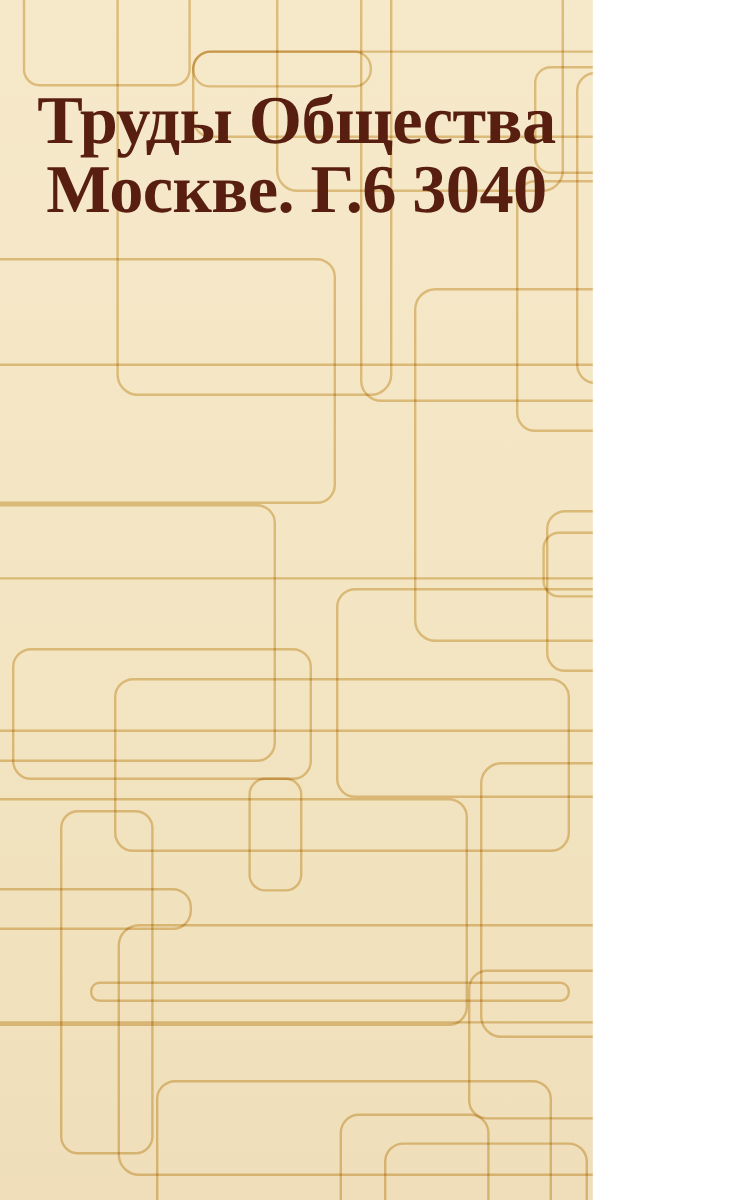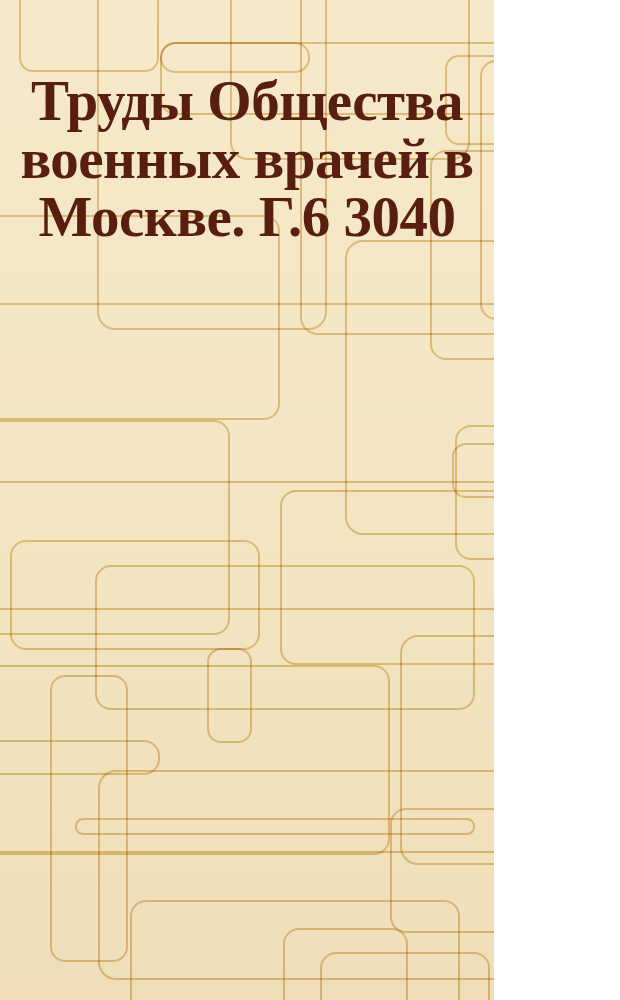--- a/index.html
+++ b/index.html
@@ -85,16 +85,15 @@
       <div class="prect" style="left: -70px; top: 740px; width: 230px; height: 35px; border-radius: 16px;"></div>
       <div class="prect" style="left: 555px; top: 688px; width: 160px; height: 145px; border-radius: 16px;"></div>
       <div class="prect" style="left: 390px; top: 808px; width: 185px; height: 125px; border-radius: 16px;"></div>
       <div class="prect" style="left: 130px; top: 900px; width: 330px; height: 140px; border-radius: 16px;"></div>
       <div class="prect" style="left: 320px; top: 952px; width: 170px; height: 120px; border-radius: 16px;"></div>
       <div class="prect" style="left: 283px; top: 928px; width: 125px; height: 160px; border-radius: 16px;"></div>
       <div class="prect" style="left: 480px; top: 60px; width: 140px; height: 260px; border-radius: 16px;"></div>
     </div>
   <div class="title-block">
     <div class="title-line">Труды Общества</div>
-    <div class="title-line">военных врачей в</div>
     <div class="title-line">Москве. Г.6 3040</div>
   </div>
 </div>
 
 </body></html>

